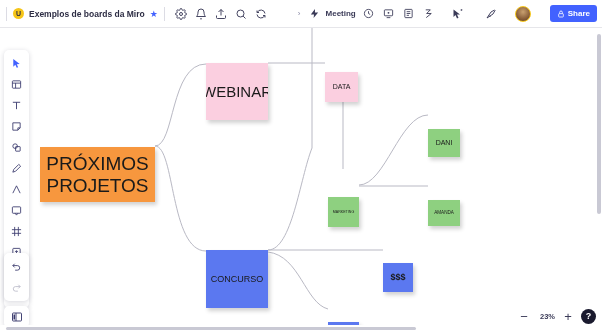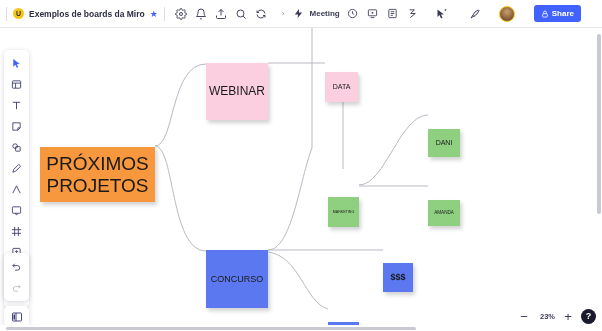--- a/index.html
+++ b/index.html
@@ -269,21 +269,21 @@
         </svg>
       </div>
 
       <div class="ic">
         <svg width="11" height="11" viewBox="0 0 24 24" fill="none" stroke="currentColor" stroke-width="2">
           <path d="M6 4 L16 4 L8 12 L18 12 L7 21"></path>
         </svg>
       </div>
     </div>
 
-    <div class="bar-group" style="padding-right:21px;gap:14px;">
+    <div class="bar-group" style="padding-right:5px;gap:14px;">
       <div class="ic">
         <svg width="12" height="12" viewBox="0 0 24 24" fill="currentColor">
           <path d="M5 3 L5 18 L9 14 L12 21 L15 19.5 L12 13 L18 13 Z"></path>
           <path d="M19 4 L22 3 L21 6" fill="none" stroke="currentColor" stroke-width="1.6"></path>
         </svg>
       </div>
       <div class="ic">
         <svg width="12" height="12" viewBox="0 0 24 24" fill="none" stroke="currentColor" stroke-width="1.9">
           <path d="M4 20 L12 8 L19 4 L20 5 L16 12 L4 20 Z"></path>
           <line x1="8" y1="15" x2="11" y2="18"></line>
@@ -322,21 +322,21 @@
         <path d="M268,222 L383,222"></path>
 
         <path d="M268,224 C300,228 305,275 328,281"></path>
       </g>
     </svg>
 
     <div id="nodes">
         <div class="node" style="left: 40px; top: 119px; width: 115px; height: 55px; background: rgb(247, 151, 62); color: rgb(26, 26, 26); font-size: 19px; font-weight: 400; padding: 2px;">
           <span>PRÓXIMOS PROJETOS</span>
         </div>
-        <div class="node" style="left: 206px; top: 35px; width: 62px; height: 57px; background: rgb(251, 207, 224); color: rgb(26, 26, 26); font-size: 12px; font-weight: 400; padding: 2px;">
+        <div class="node" style="left: 206px; top: 35px; width: 62px; height: 57px; background: rgb(251, 207, 224); color: rgb(26, 26, 26); font-size: 15px; font-weight: 400; padding: 2px;">
           <span>WEBINAR</span>
         </div>
         <div class="node" style="left: 325px; top: 44px; width: 33px; height: 30px; background: rgb(251, 207, 224); color: rgb(26, 26, 26); font-size: 7px; font-weight: 400; padding: 2px;">
           <span>DATA</span>
         </div>
         <div class="node" style="left: 428px; top: 101px; width: 32px; height: 28px; background: rgb(142, 208, 128); color: rgb(26, 26, 26); font-size: 7px; font-weight: 400; padding: 2px;">
           <span>DANI</span>
         </div>
         <div class="node" style="left: 328px; top: 169px; width: 31px; height: 30px; background: rgb(142, 208, 128); color: rgb(26, 26, 26); font-size: 3.6px; font-weight: 400; padding: 2px;">
           <span>MARKETING</span>

